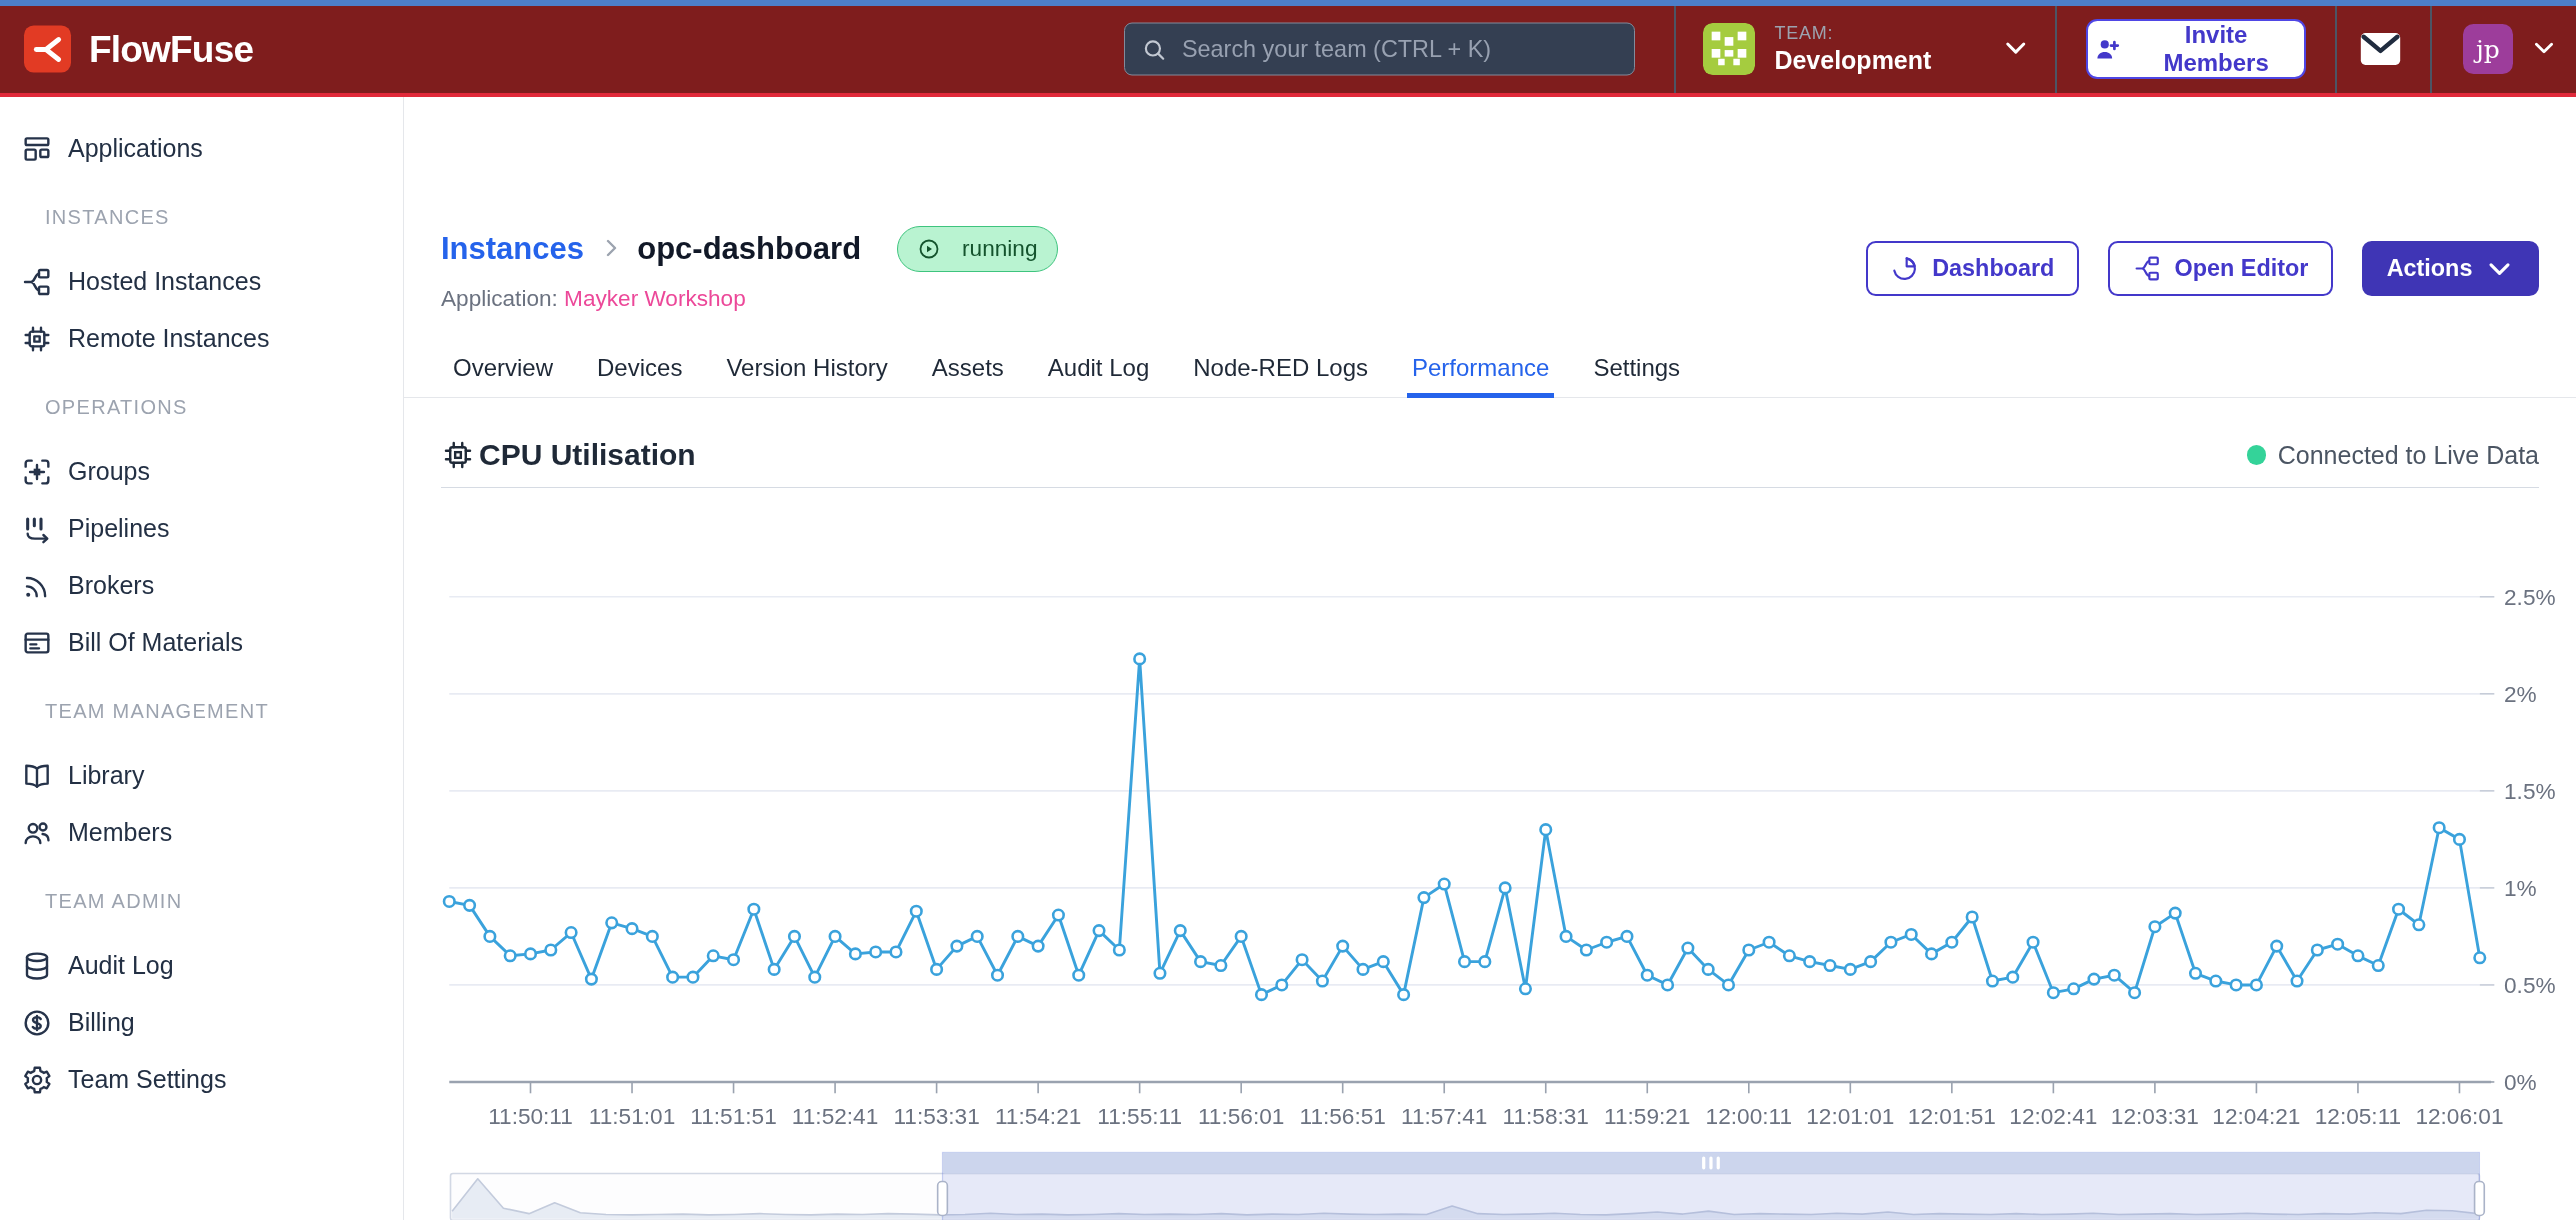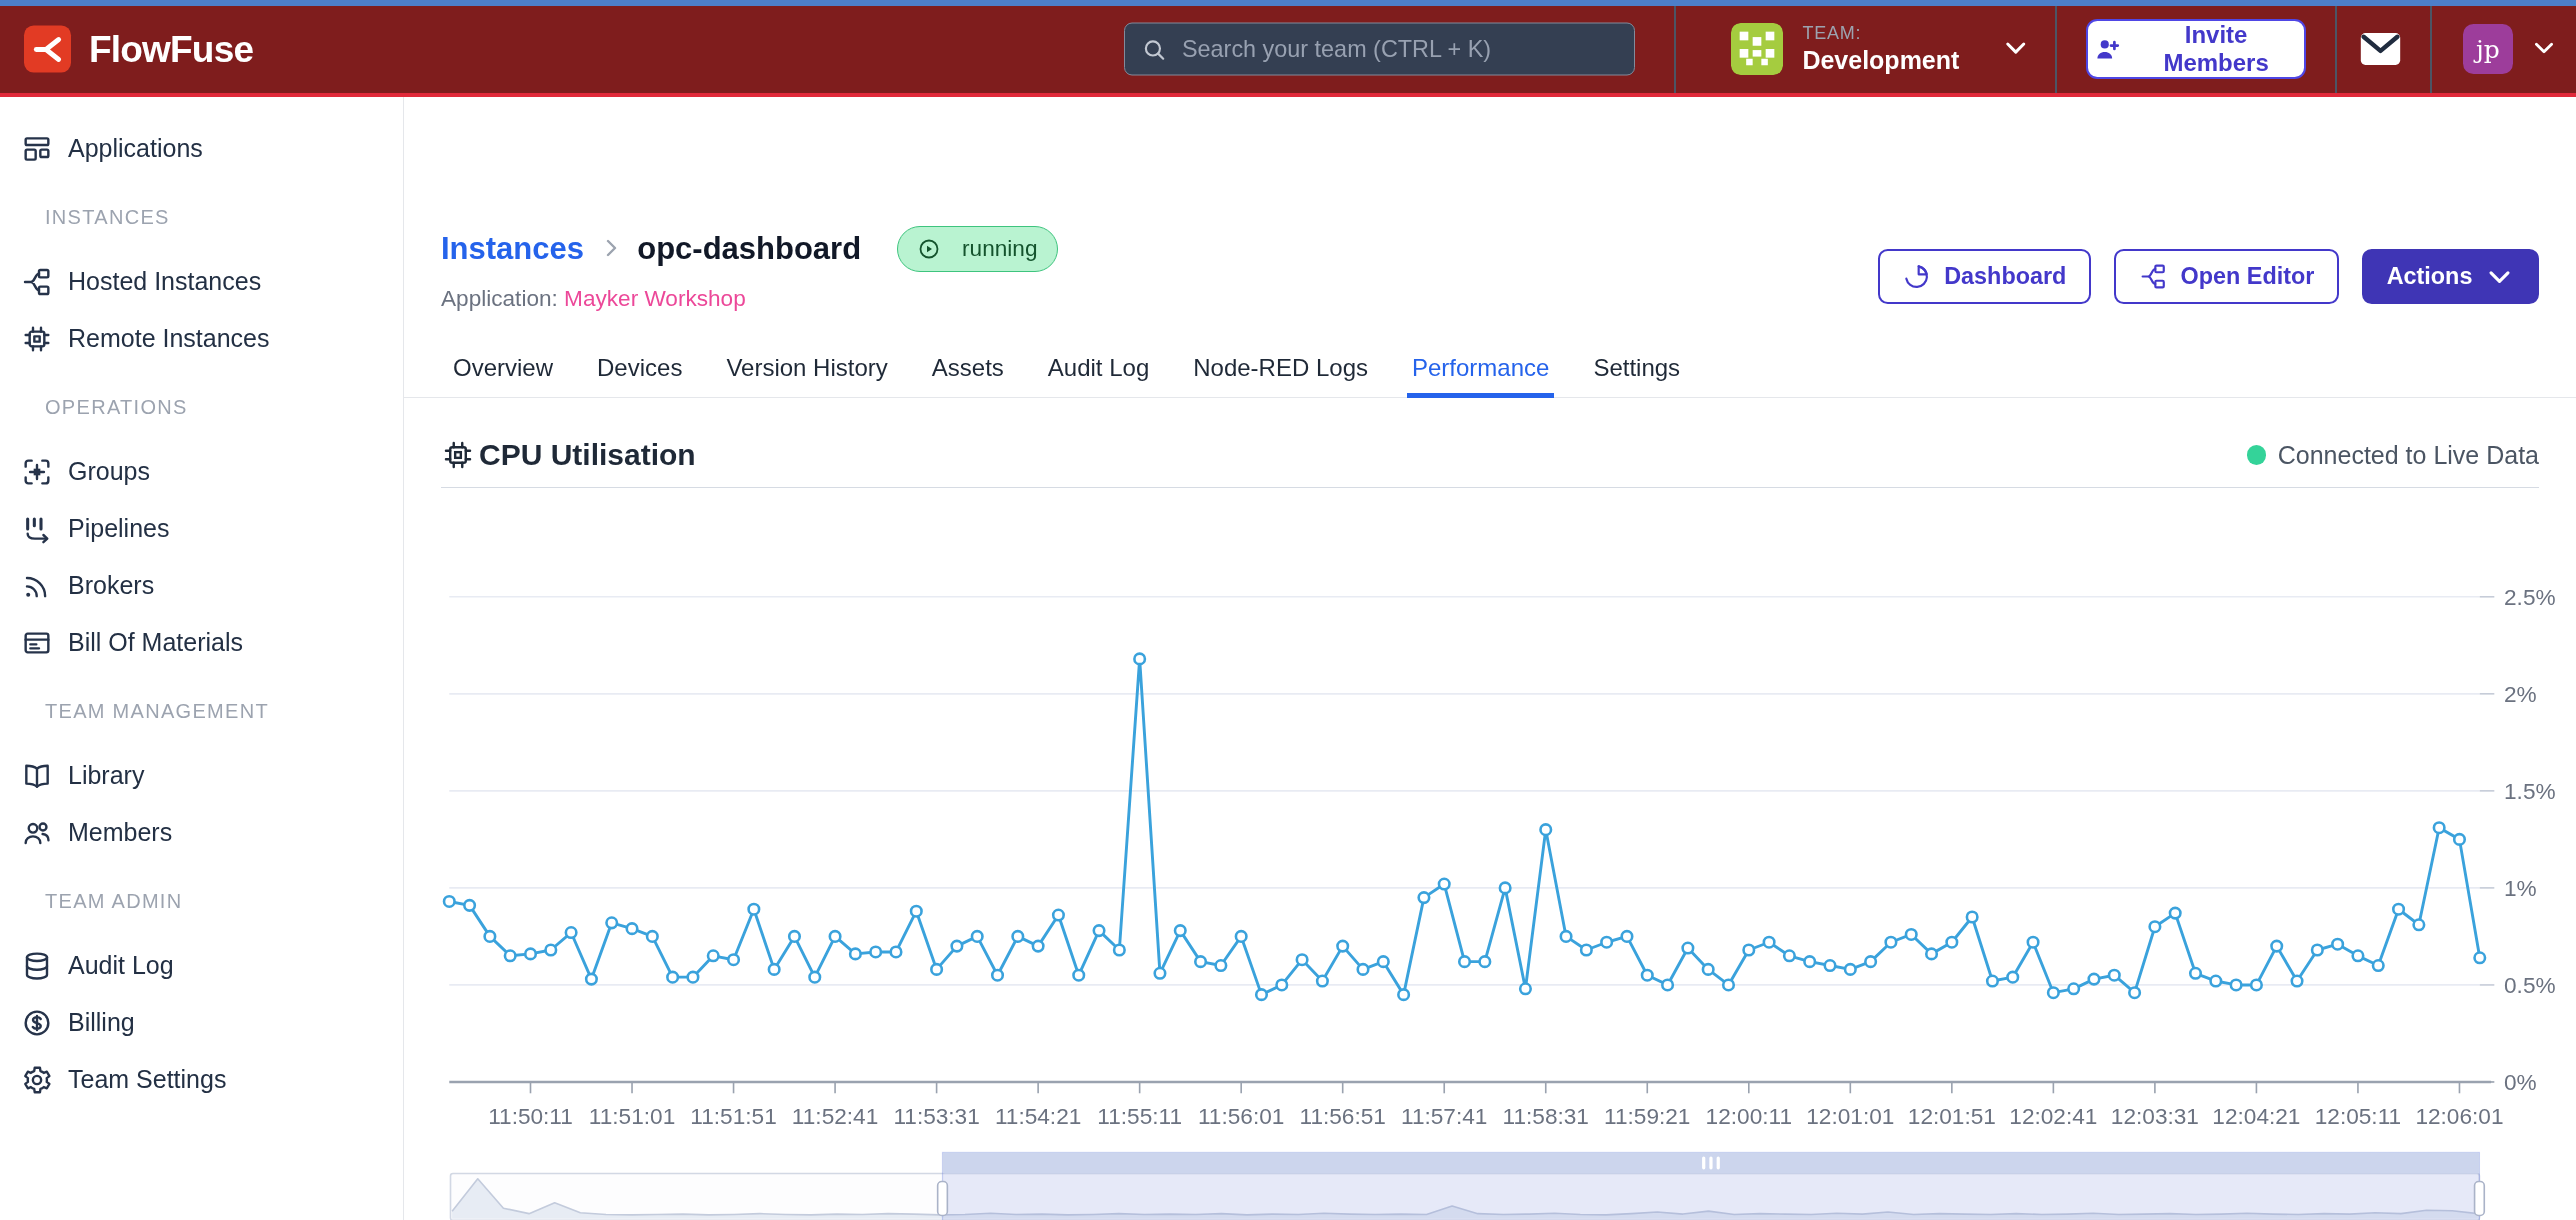--- a/index.html
+++ b/index.html
@@ -7,21 +7,21 @@
   .top-strip{height:5.7px;background:#4d7fc9;}
   
   .navbar{position:relative;height:87px;background:#7f1d1d;border-bottom:4px solid #e1293a;padding-left:16px;}
   .nav-divider{position:absolute;top:0;bottom:0;width:1.6px;background:#4b5565;}
   .logo{position:absolute;left:24px;top:50%;transform:translateY(-50%);display:flex;align-items:center;gap:18px;}
   .logo-mark{width:47px;height:47px;border-radius:9.7px;background:#e23b24;display:flex;align-items:center;justify-content:center;}
   .logo-text{color:#ffffff;font-size:37px;font-weight:bold;letter-spacing:-0.8px;}
   .search{position:absolute;left:1124px;top:50%;transform:translateY(-50%);width:511px;height:53px;background:#343f52;border:1.6px solid #828b9b;border-radius:8px;display:flex;align-items:center;padding:0 16px;gap:13px;box-sizing:border-box;}
   .search input{flex:1;background:transparent;border:none;outline:none;color:#d7dce3;font-size:23.4px;font-family:"Liberation Sans",sans-serif;}
   .search input::placeholder{color:#98a1b1;}
-  .team{position:absolute;left:1703px;top:50%;transform:translateY(-50%);display:flex;align-items:center;gap:19.4px;cursor:pointer;margin-left:28px;}
+  .team{position:absolute;left:1703px;top:50%;transform:translateY(-50%);display:flex;align-items:center;gap:19.4px;cursor:pointer;}
   .team-avatar{width:52px;height:52px;border-radius:9.7px;overflow:hidden;}
   .team-label{color:#9ca3af;font-size:18px;letter-spacing:0.8px;}
   .team-name{color:#ffffff;font-size:25px;font-weight:600;margin-top:1.6px;}
   .team-chevron{position:absolute;left:2002px;top:50%;transform:translateY(-50%);color:#fff;}
   .invite-btn{position:absolute;left:2086px;top:50%;transform:translateY(-50%);width:220px;height:60px;background:#ffffff;border:2.4px solid #4f46e5;border-radius:11.3px;color:#4338ca;font-size:24px;font-weight:bold;display:flex;align-items:center;justify-content:center;gap:13px;cursor:pointer;box-sizing:border-box;}
   .mail-btn{position:absolute;left:2358px;top:50%;transform:translateY(-50%);width:45px;height:39px;cursor:pointer;}
   .user-avatar{position:absolute;left:2463px;top:50%;transform:translateY(-50%);width:50px;height:50px;border-radius:10.5px;background:#9d3d9b;color:#ffffff;display:flex;align-items:center;justify-content:center;font-size:25px;font-family:"DejaVu Serif",serif;cursor:pointer;}
   .user-chevron{position:absolute;left:2531px;top:50%;transform:translateY(-50%);color:#fff;cursor:pointer;}
   
   .page{display:flex;height:1125px;}
@@ -31,21 +31,21 @@
   .side-section{margin:29px 0 24px 45px;font-size:20px;letter-spacing:1.3px;color:#9ca3af;}
   .main{position:relative;flex:1;}
   
   .crumb-row{position:absolute;left:37px;top:128px;display:flex;align-items:center;gap:14.6px;height:49px;}
   .crumb-link{color:#2563eb;font-size:31px;font-weight:bold;cursor:pointer;}
   .crumb-sep{color:#9ca3af;}
   .crumb-current{color:#111827;font-size:31px;font-weight:bold;}
   .badge-running{margin-left:21px;display:flex;align-items:center;gap:21px;background:#b9f3d1;border:1.6px solid #3ec47e;border-radius:808px;height:44px;padding:0 19.4px;color:#14532d;font-size:22.6px;}
   .app-row{position:absolute;left:37px;top:189px;font-size:22.6px;color:#6b7280;}
   .app-row a{color:#ec4899;text-decoration:none;cursor:pointer;}
-  .hdr-buttons{position:absolute;right:37px;top:152px;display:flex;gap:23px;}
+  .hdr-buttons{position:absolute;right:37px;top:144px;display:flex;gap:29px;}
   .btn{height:55px;border-radius:9.7px;border:2.4px solid #4338ca;background:#fff;color:#4338ca;font-size:23.4px;font-weight:bold;display:flex;align-items:center;gap:13px;padding:0 22.6px;cursor:pointer;box-sizing:border-box;font-family:"Liberation Sans",sans-serif;}
   .btn.solid{background:#3f35b5;border-color:#3f35b5;color:#ffffff;}
   
   .tabs{position:absolute;left:0;right:0;top:243px;height:57px;border-bottom:1.6px solid #e5e7eb;display:flex;align-items:center;gap:44px;padding-left:49px;}
   .tab{position:relative;font-size:24px;color:#1f2937;height:100%;display:flex;align-items:center;cursor:pointer;}
   .tab.active{color:#2563eb;}
   .tab.active::after{content:"";position:absolute;left:-4.9px;right:-4.9px;bottom:-1.6px;height:5.7px;background:#2563eb;}
   
   .panel-head{position:absolute;left:37px;right:37px;top:327px;height:63px;border-bottom:1.6px solid #d6dbe3;display:flex;align-items:center;gap:4px;}
   .panel-title{font-size:30px;font-weight:600;color:#1f2937;}

